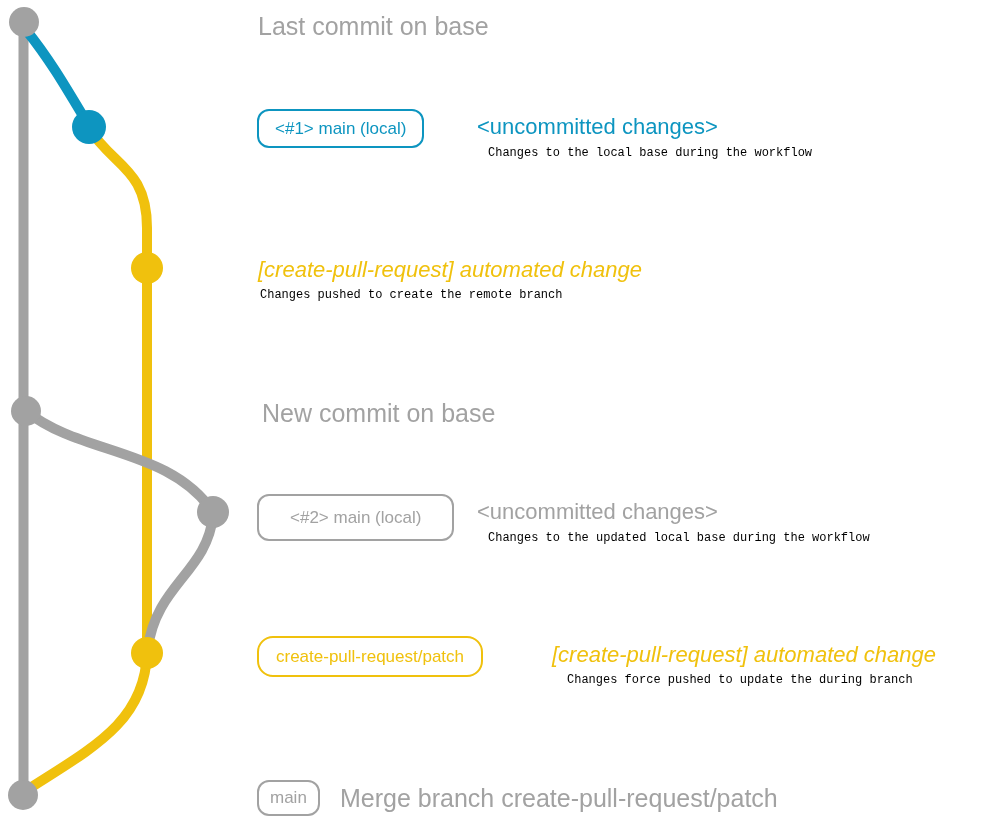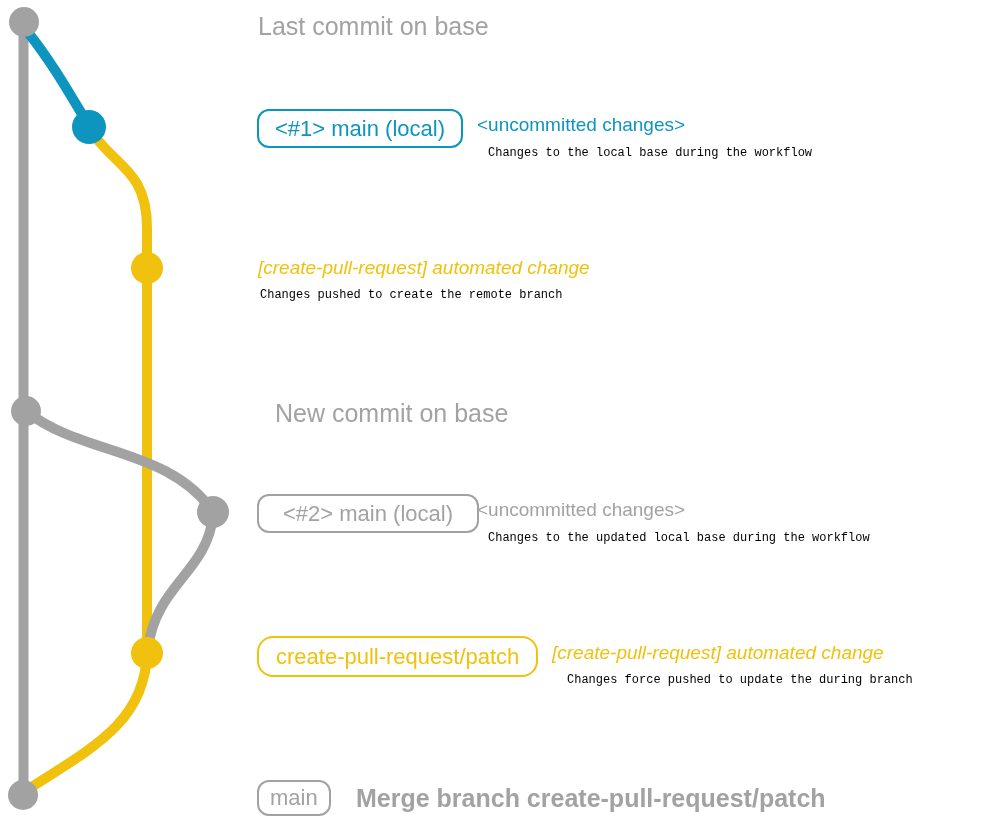--- a/index.html
+++ b/index.html
@@ -32,31 +32,31 @@
   .fill-blue   { fill: var(--color-blue); }
   .fill-yellow { fill: var(--color-yellow); }
 
   .abs { position: absolute; white-space: nowrap; }
 
   .plain-label {
     font-size: 25px;
     color: var(--color-gray);
   }
   .colored-label {
-    font-size: 19px;
+    font-size: 22px;
   }
   .label-blue   { color: var(--color-blue); }
   .label-gray   { color: var(--color-gray); }
   .label-yellow { color: var(--color-yellow); font-style: italic; }
 
   .badge {
     display: inline-flex;
     align-items: center;
     box-sizing: border-box;
-    font-size: 22px;
+    font-size: 17px;
     background: #ffffff;
   }
   .badge.blue {
     border: 2px solid var(--color-blue);
     color: var(--color-blue);
   }
   .badge.gray {
     border: 2px solid var(--color-gray);
     color: var(--color-gray);
   }
@@ -100,26 +100,26 @@
 
   <div class="abs plain-label" style="left:258px; top:12px;">Last commit on base</div>
 
   <div class="abs badge blue" style="left:257px; top:109px; height:39px; padding:0 16px; border-radius:12px;">&lt;#1&gt; main (local)</div>
   <div class="abs colored-label label-blue" style="left:477px; top:114px;">&lt;uncommitted changes&gt;</div>
   <div class="abs serif-note" style="left:488px; top:146px;">Changes to the local base during the workflow</div>
 
   <div class="abs colored-label label-yellow" style="left:258px; top:257px;">[create-pull-request] automated change</div>
   <div class="abs serif-note" style="left:260px; top:288px;">Changes pushed to create the remote branch</div>
 
-  <div class="abs plain-label" style="left:275px; top:399px;text-align:center;">New commit on base</div>
+  <div class="abs plain-label" style="left:262px; top:399px;text-align:center;">New commit on base</div>
 
-  <div class="abs badge gray" style="left:257px; top:494px; height:39px; padding:0 24px; border-radius:12px;">&lt;#2&gt; main (local)</div>
+  <div class="abs badge gray" style="left:257px; top:494px; height:47px; padding:0 31px; border-radius:12px;">&lt;#2&gt; main (local)</div>
   <div class="abs colored-label label-gray" style="left:477px; top:499px;">&lt;uncommitted changes&gt;</div>
   <div class="abs serif-note" style="left:488px; top:531px;">Changes to the updated local base during the workflow</div>
 
   <div class="abs badge yellow" style="left:257px; top:636px; height:41px; padding:0 17px; border-radius:16px;">create-pull-request/patch</div>
   <div class="abs colored-label label-yellow" style="left:552px; top:642px;">[create-pull-request] automated change</div>
   <div class="abs serif-note" style="left:567px; top:673px;">Changes force pushed to update the during branch</div>
 
   <div class="abs badge gray" style="left:257px; top:780px; height:36px; padding:4px 11px; border-radius:12px;">main</div>
-  <div class="abs plain-label" style="left:356px; top:784px;font-weight:bold;">Merge branch create-pull-request/patch</div>
+  <div class="abs plain-label" style="left:340px; top:784px;">Merge branch create-pull-request/patch</div>
 
 </div>
 
 </body></html>

